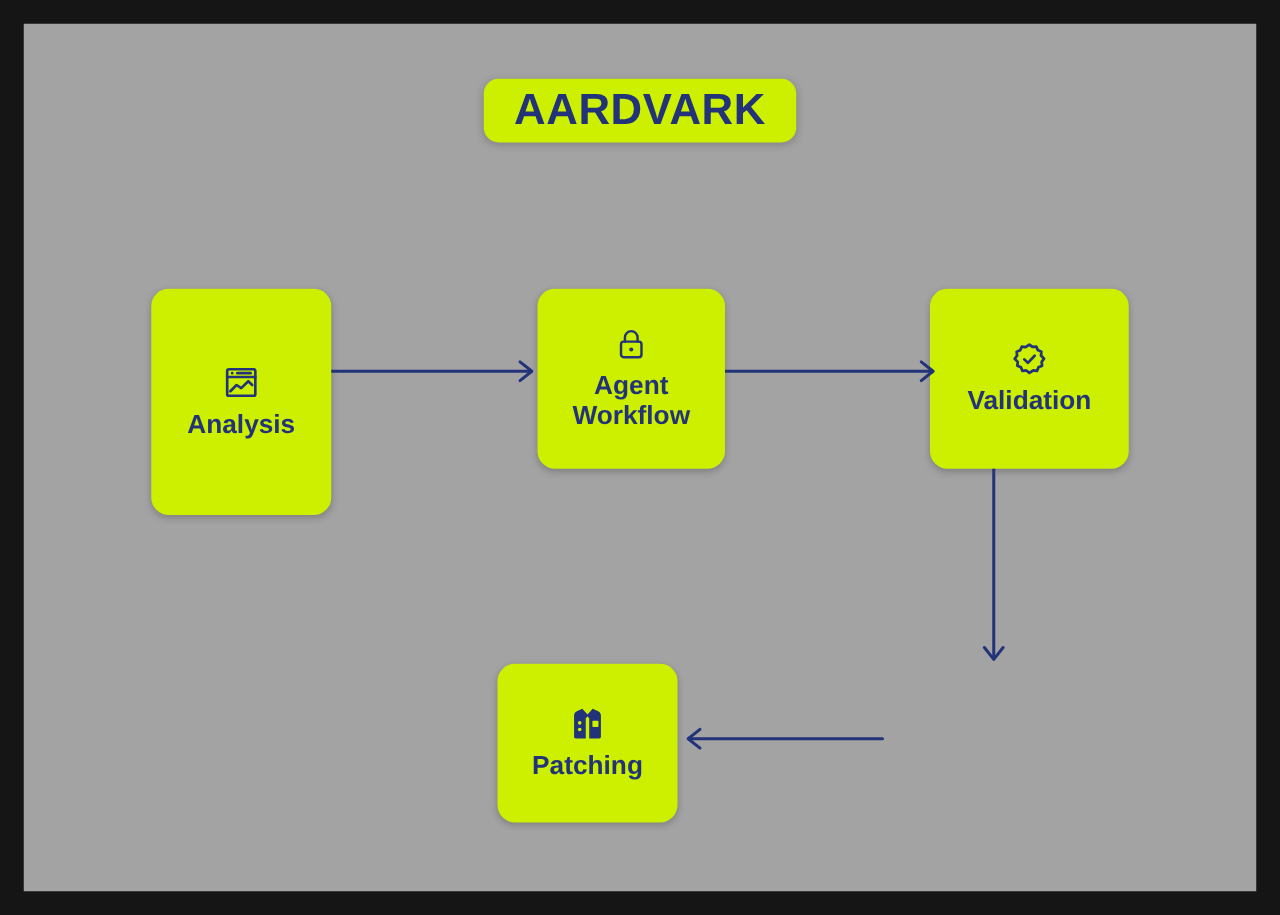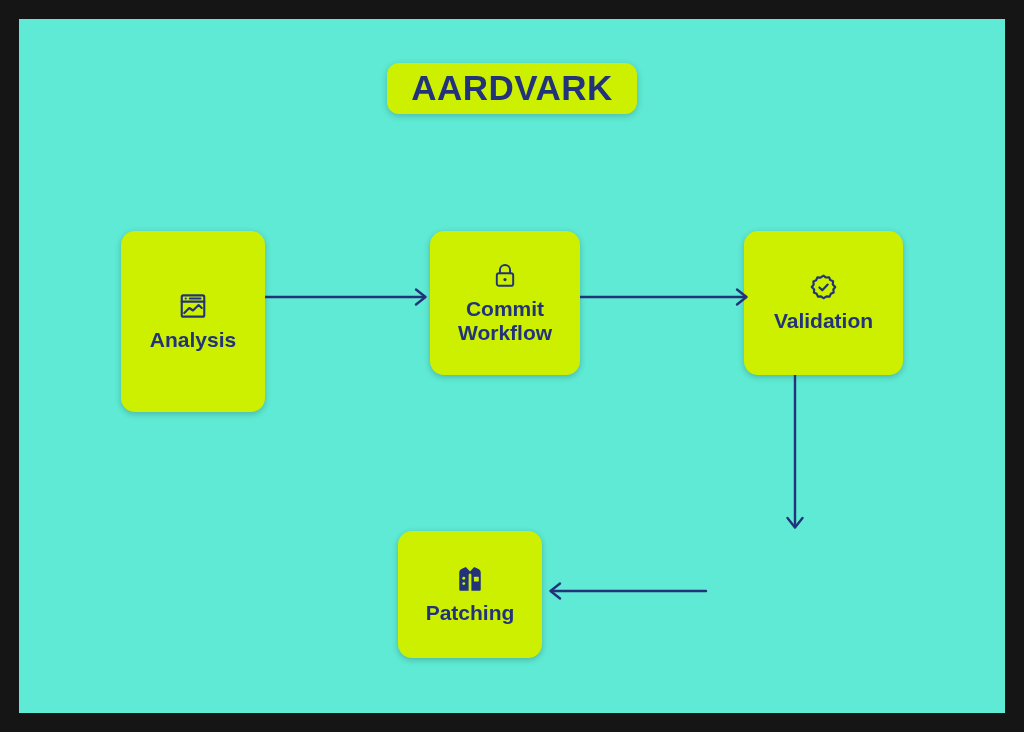--- a/index.html
+++ b/index.html
@@ -13,21 +13,21 @@
     font-family: "Liberation Sans", sans-serif;
     overflow: hidden;
   }
 
   #page {
     position: absolute;
     left: 19px;
     top: 19px;
     width: 986px;
     height: 694px;
-    background: #5eead4;
+    background: #a3a3a3;
     box-sizing: border-box;
     overflow: hidden;
   }
 
   
   #header {
     position: absolute;
     left: 0;
     top: 0;
     width: 986px;
@@ -126,21 +126,21 @@
 
   <div class="node" id="node-commit">
     <span class="node-icon">
       <svg width="26" height="28" viewBox="0 0 24 26" fill="none" stroke="#22337a" stroke-width="1.8" stroke-linecap="round" stroke-linejoin="round">
         <path d="M7.3 10.5V7.4a4.7 4.7 0 0 1 9.4 0v3.1"></path>
         <rect x="4.4" y="10.5" width="15.2" height="11.6" rx="2"></rect>
         <circle cx="12" cy="16.3" r="1.5" fill="#22337a" stroke="none"></circle>
       </svg>
     </span>
     <div class="node-label">
-      <span>Commit</span><br>
+      <span>Agent</span><br>
       <span>Workflow</span>
     </div>
   </div>
 
   <div class="node" id="node-validation">
     <span class="node-icon">
       <svg width="29" height="29" viewBox="0 0 24 24" fill="none" stroke="#22337a" stroke-width="1.8" stroke-linecap="round" stroke-linejoin="round">
         <path d="M12 2.2l2.05 1.55 2.55-.25 1.0 2.37 2.35 1.03-.26 2.55L21.7 11.6l-1.56 2.05.26 2.55-2.35 1.03-1.0 2.37-2.55-.25L12 20.9l-2.05-1.55-2.55.25-1.0-2.37-2.35-1.03.26-2.55L2.3 11.6l1.56-2.05-.26-2.55 2.35-1.03 1.0-2.37 2.55.25z"></path>
         <polyline points="8.6,12.0 11.0,14.3 15.5,9.6"></polyline>
       </svg>

